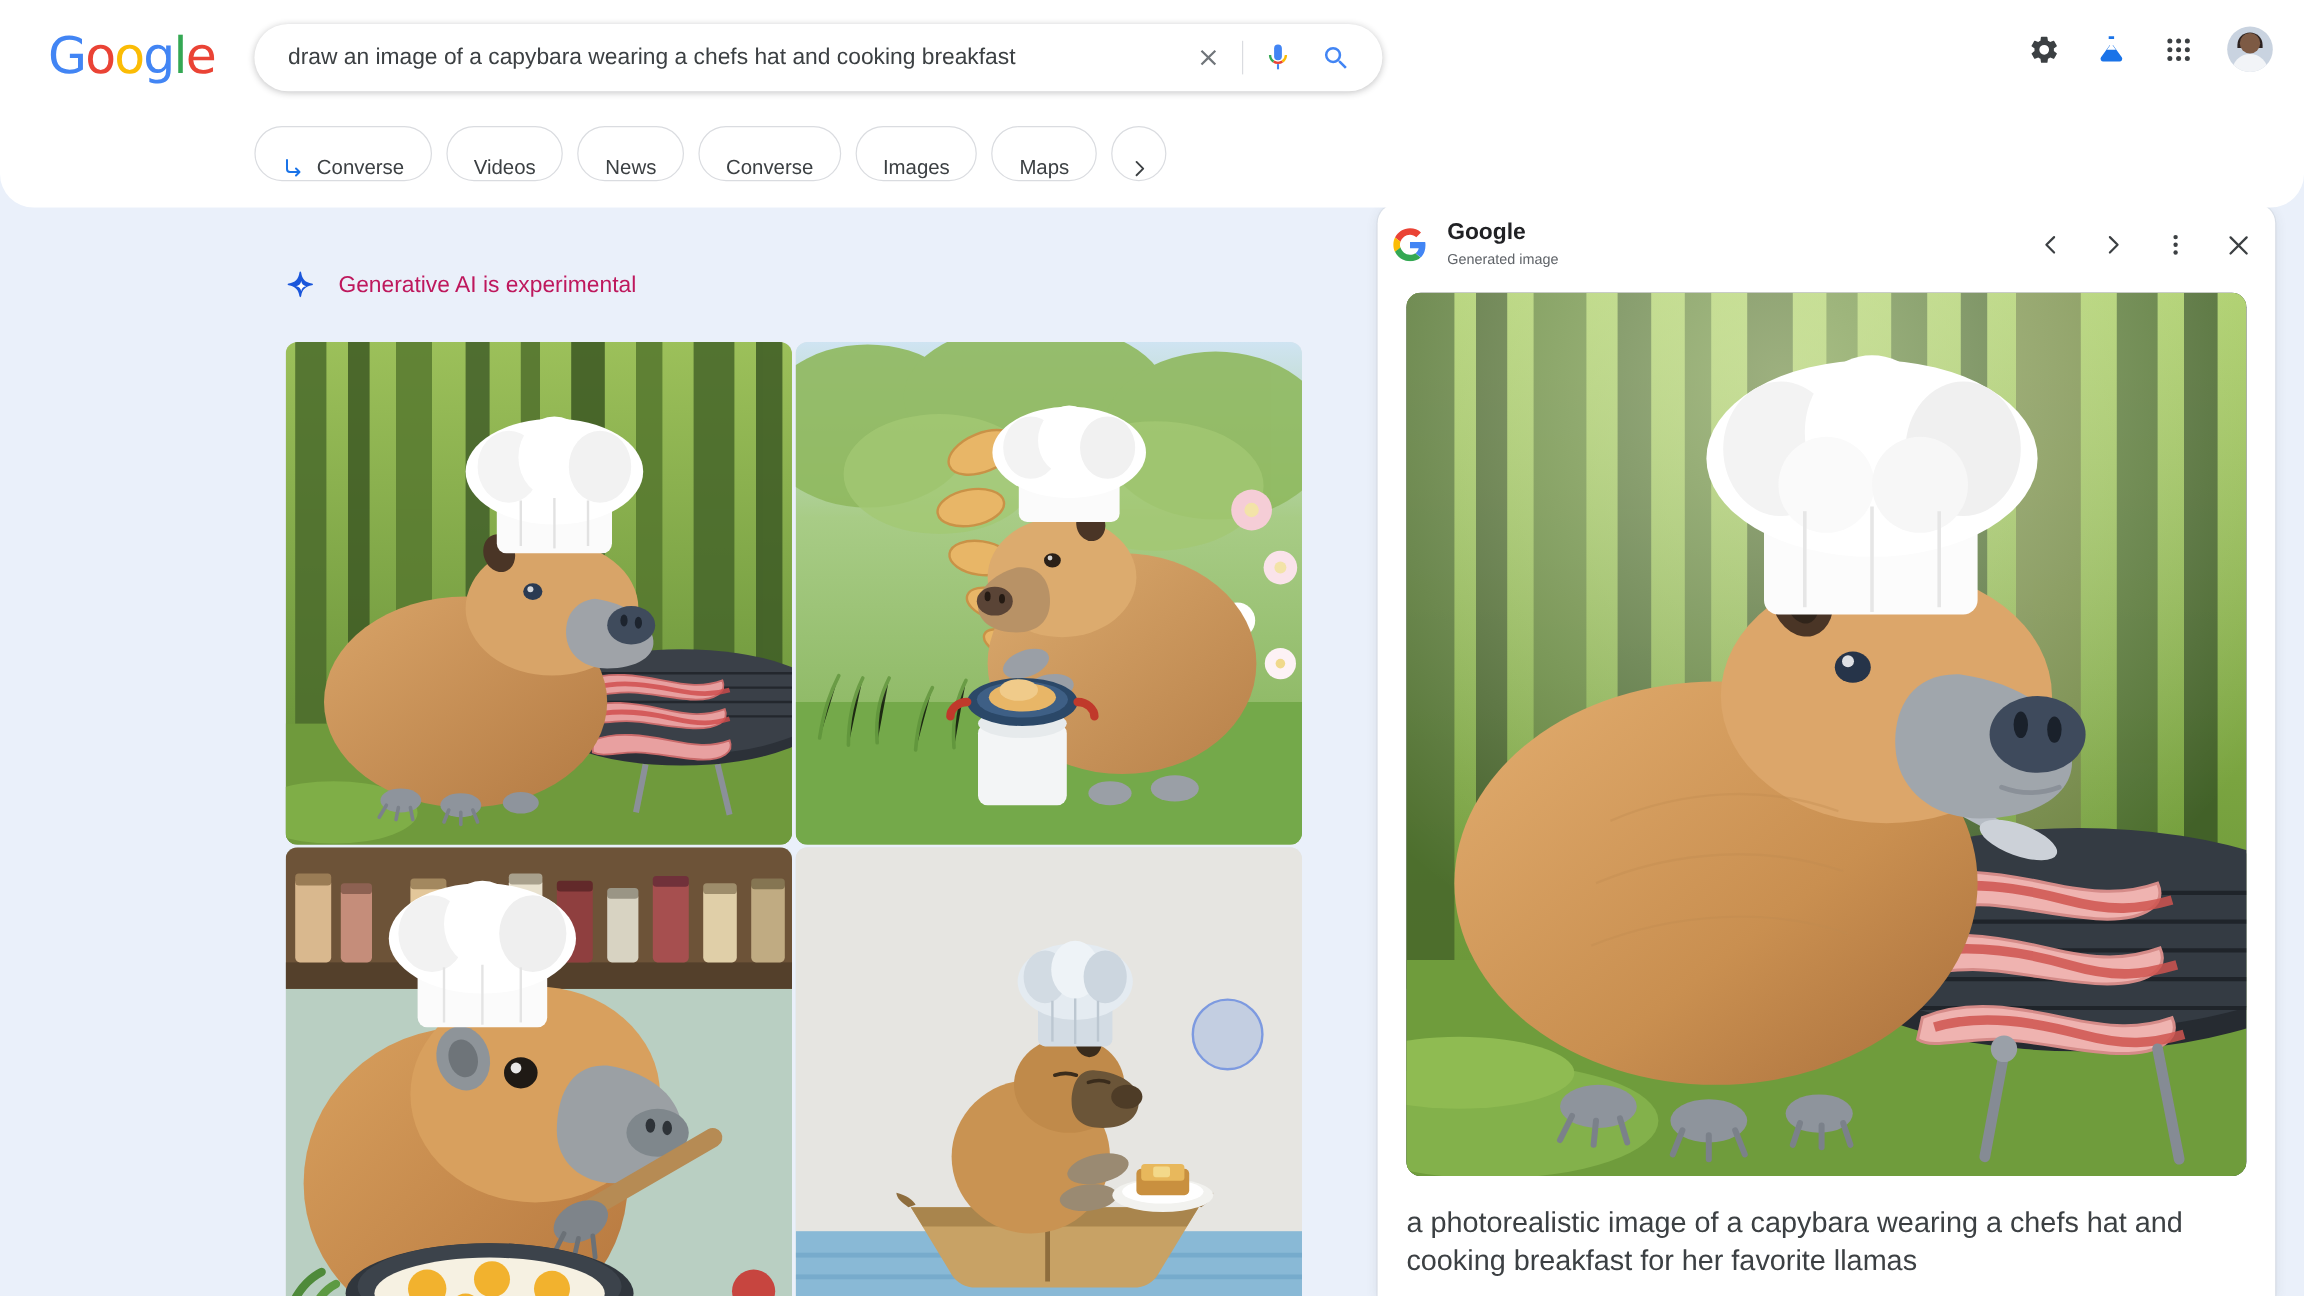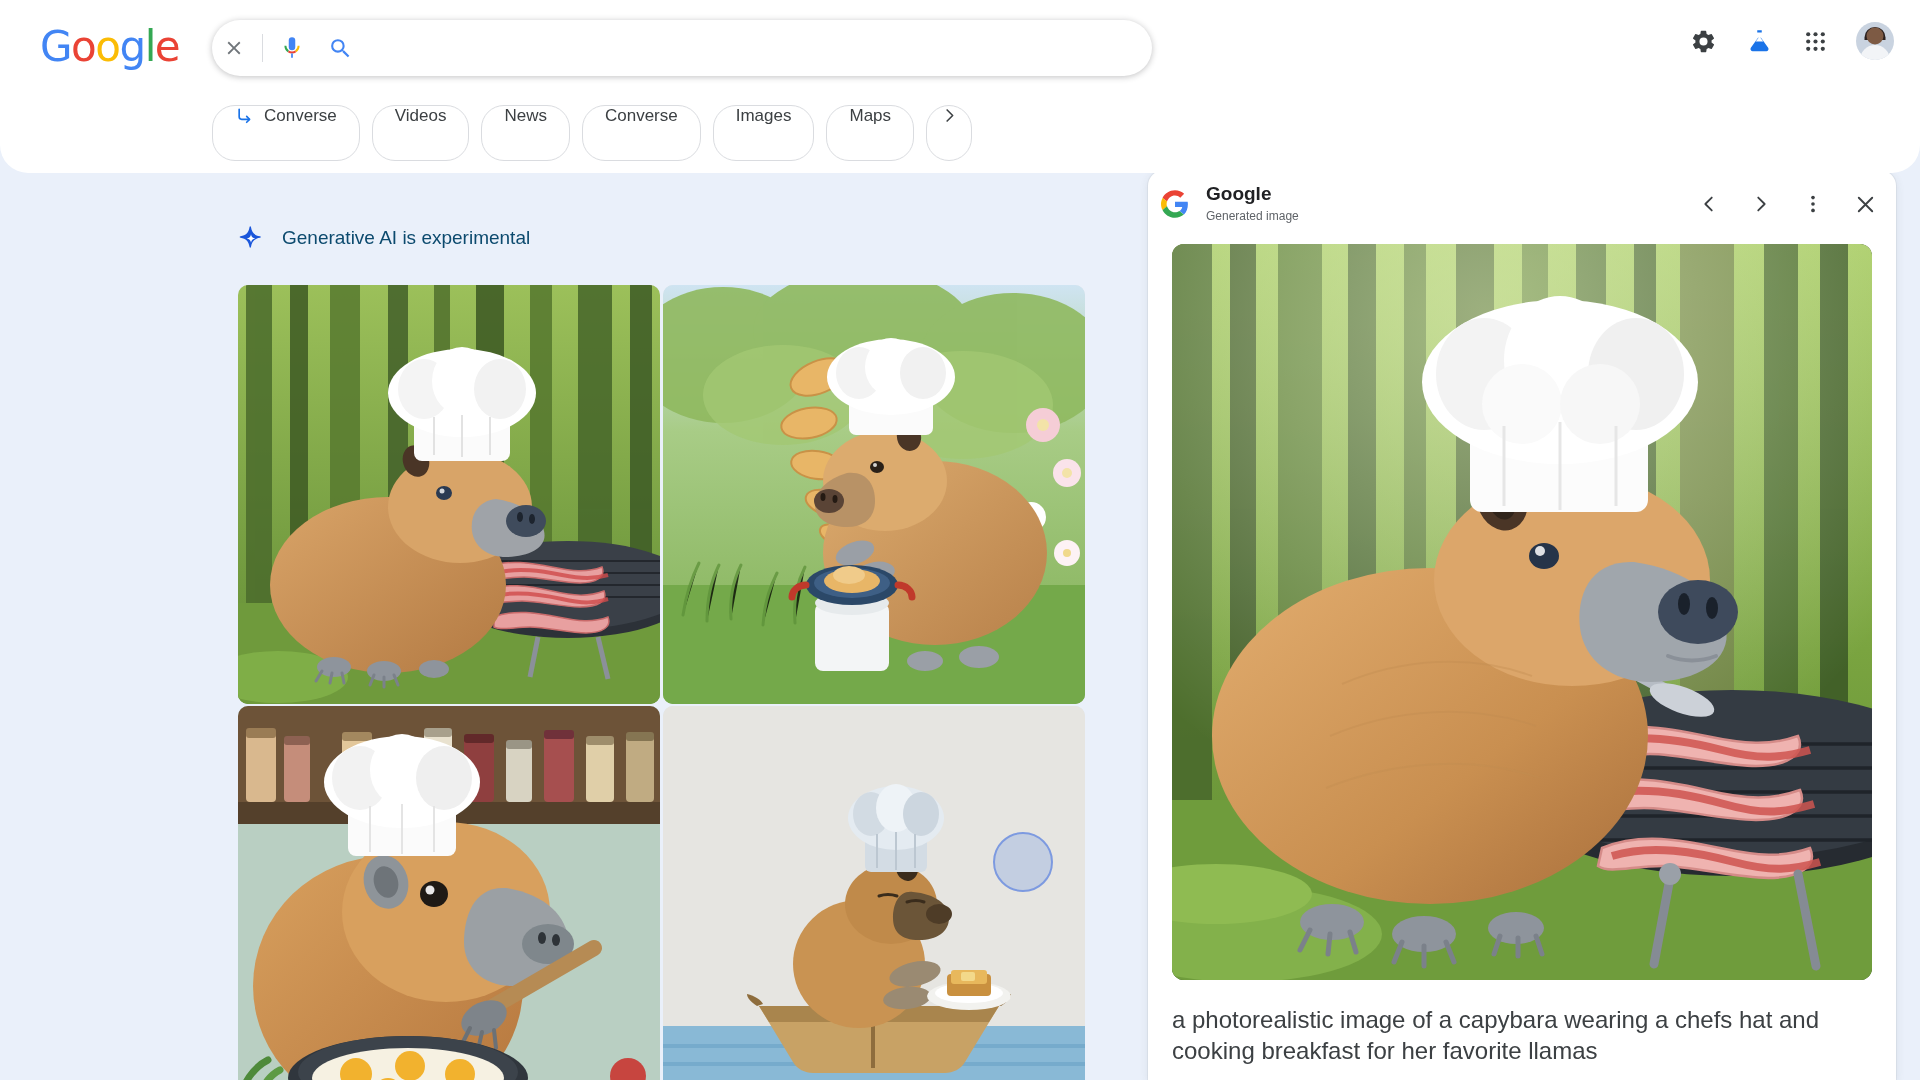--- a/index.html
+++ b/index.html
@@ -91,39 +91,39 @@
     width:21px; height:13px; border-radius:11px 11px 0 0;
     background:#2c2220;
   }
 
   
   #chips {
     position:absolute; left:212px; top:105px;
     display:flex; align-items:center; gap:12px;
   }
   .chip {
-    height:56px; padding:0 22px;
+    height:46px; padding:0 22px;
     border:1px solid #dadce0; border-radius:23px;
-    display:flex; align-items:flex-start; gap:9px;
+    display:flex; align-items:flex-end; gap:9px;
     font-size:17px; color:#3c4043;
     background:#fff; cursor:pointer;
     white-space:nowrap;
   }
   .chip.more { padding:0; width:46px; justify-content:center; }
 
   
   #results {
     position:absolute; left:0; top:173px;
     width:1140px; height:907px;
   }
   #genai-label {
     position:absolute; left:236px; top:50px;
     display:flex; align-items:center; gap:16px;
   }
-  #genai-text { font-size:19px; color:#0c4a6e; }
+  #genai-text { font-size:19px; color:#be185d; }
 
   #image-grid {
     position:absolute; left:238px; top:112px;
     width:846px;
     display:grid;
     grid-template-columns:422px 422px;
     gap:2px 3px;
   }
   .grid-cell {
     height:419px;
@@ -196,20 +196,21 @@
 </head>
 <body>
 
 <div id="header">
 
   <div id="logo">
     <span class="g-b">G</span><span class="g-r">o</span><span class="g-y">o</span><span class="g-b">g</span><span class="g-g">l</span><span class="g-r">e</span>
   </div>
 
   <div id="searchbox">
+    <input id="search-input" type="text" value="draw an image of a capybara wearing a chefs hat and cooking breakfast" placeholder="Search Google or type a URL" style="">
 
     <div id="clear-btn" class="sb-icon">
       <svg width="22" height="22" viewBox="0 0 24 24">
         <path d="M19 6.41L17.59 5 12 10.59 6.41 5 5 6.41 10.59 12 5 17.59 6.41 19 12 13.41 17.59 19 19 17.59 13.41 12z" fill="#70757a"></path>
       </svg>
     </div>
 
     <div id="sb-divider"></div>
 
     <div id="mic-btn" class="sb-icon">

